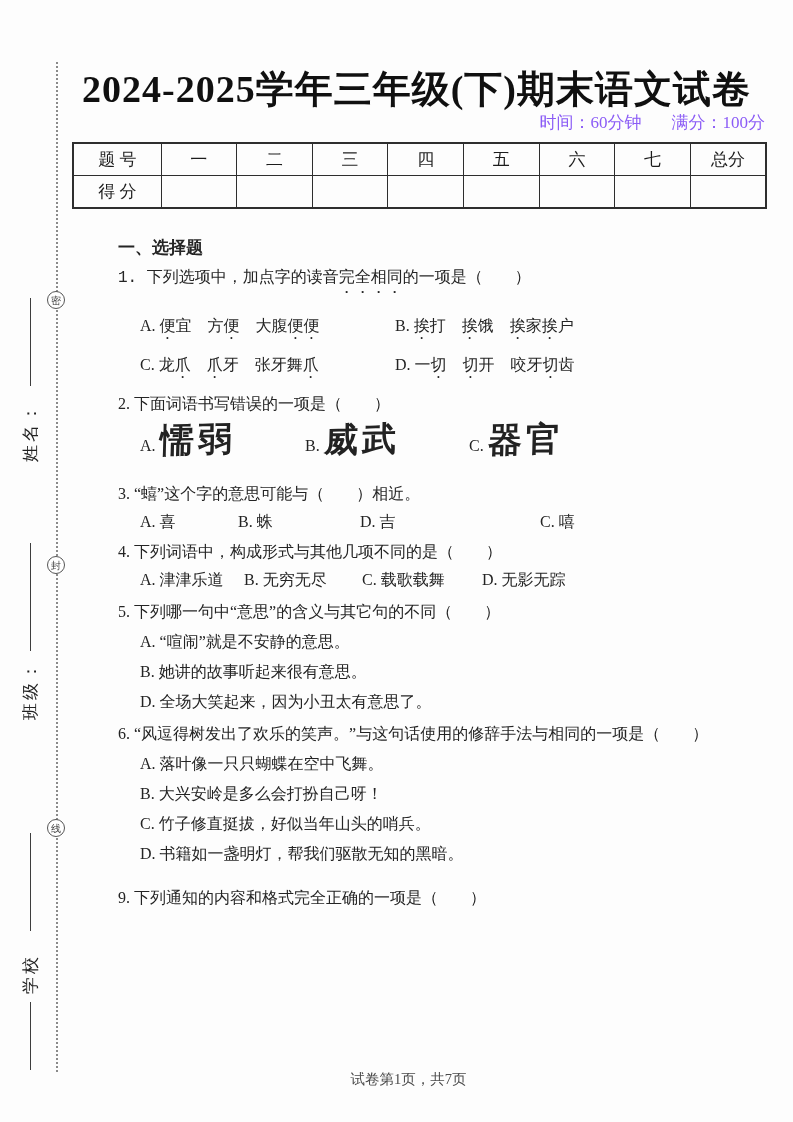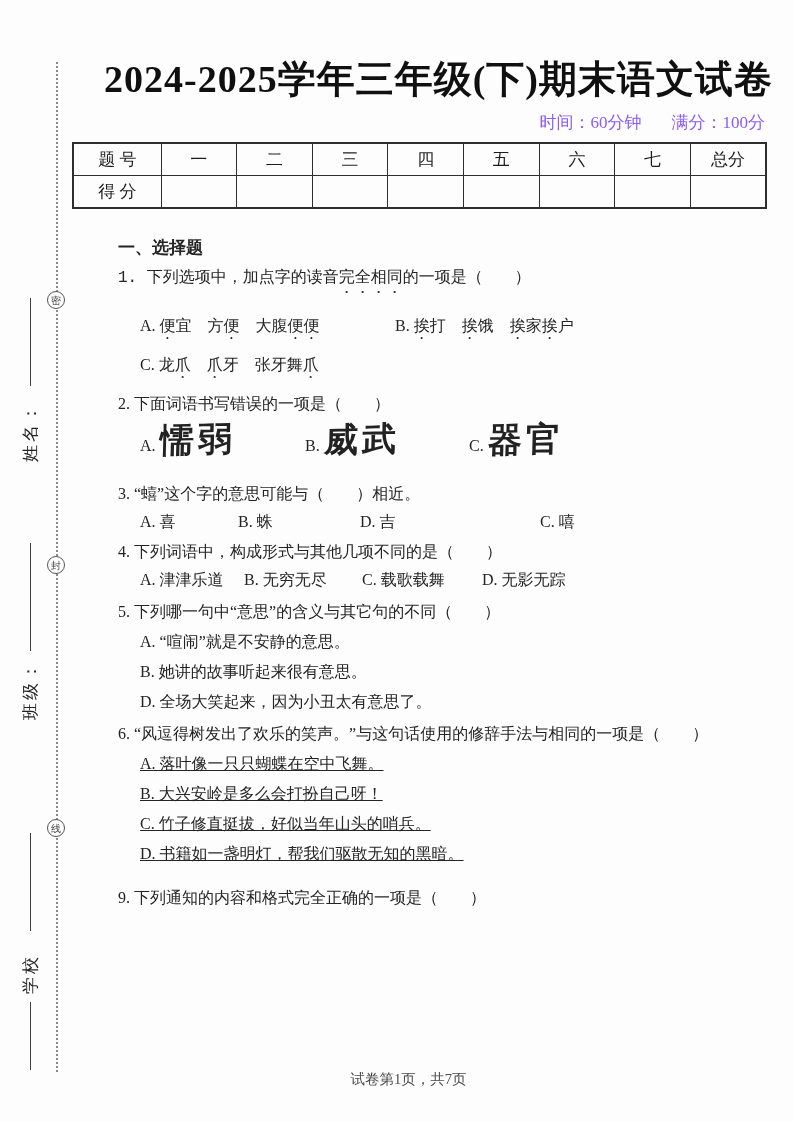--- a/index.html
+++ b/index.html
@@ -27,22 +27,22 @@
     position:absolute;left:30px;
     transform:translate(-50%,-50%) rotate(-90deg);
     white-space:nowrap;font-size:17px;letter-spacing:3px;color:#222;
   }
   .side-blank{
     position:absolute;left:30px;width:0;
     border-left:1.8px solid #3d3d3d;
   }
   
   .title{
-    position:absolute;top:54px;left:60px;right:20px;
-    text-align:right;font-size:38px;font-weight:bold;
+    position:absolute;top:64px;left:60px;right:20px;
+    text-align:center;font-size:38px;font-weight:bold;
     letter-spacing:1px;color:#101010;white-space:nowrap;
   }
   .exam-info{
     position:absolute;top:111px;right:28px;
     font-size:17px;color:#8b5cf6;white-space:nowrap;
   }
   .exam-info .gap{display:inline-block;width:30px;}
   
   .score-table{
     position:absolute;left:72px;top:142px;width:695px;
@@ -63,21 +63,21 @@
   .heading{font-weight:bold;font-size:17px;margin:0 0 10px 0;}
   .stem{white-space:nowrap;margin:0;}
   .opts{padding-left:22px;margin:0;}
   .grid{display:grid;}
   .q1-grid{grid-template-columns:255px 1fr;row-gap:12px;}
   .q3-grid{grid-template-columns:98px 122px 180px auto;}
   .q4-grid{grid-template-columns:104px 118px 120px auto;}
   .opt{white-space:nowrap;}
   .stack .opt{display:block;margin-bottom:10px;}
   .mb0{margin-bottom:16px;} .mb6{margin-bottom:6px;} .mb8{margin-bottom:8px;}
-  .mb10{margin-bottom:10px;} .mb12{margin-bottom:12px;} .mb16{margin-bottom:24px;text-decoration:underline;}
+  .mb10{margin-bottom:10px;} .mb12{margin-bottom:12px;} .mb16{margin-bottom:24px;}
   .mb20{margin-bottom:20px;font-family:Liberation Mono, monospace;}
   
   .hand-row{display:flex;align-items:baseline;height:48px;}
   .hand-item{white-space:nowrap;}
   .hand-item:nth-child(1){width:165px;}
   .hand-item:nth-child(2){width:164px;}
   .hand-label{font-size:16px;}
   .hand-word{
     font-size:34px;font-weight:600;letter-spacing:4px;
     display:inline-block;transform:rotate(-1.5deg) skewX(-3deg);
@@ -161,20 +161,21 @@
   <div class="content">
 
     <div class="heading">一、选择题</div>
 
     <div>
       <div class="stem mb20">1. 下列选项中，加点字的读音<em class="dot">完全相同</em>的一项是（　　）</div>
       <div class="opts grid q1-grid mb12">
         <span class="opt">A. <em class="dot">便</em>宜　方<em class="dot">便</em>　大腹<em class="dot">便</em><em class="dot">便</em></span>
         <span class="opt">B. <em class="dot">挨</em>打　<em class="dot">挨</em>饿　<em class="dot">挨</em>家<em class="dot">挨</em>户</span>
         <span class="opt">C. 龙<em class="dot">爪</em>　<em class="dot">爪</em>牙　张牙舞<em class="dot">爪</em></span>
+        <span class="opt">D. 一<em class="dot">切</em>　<em class="dot">切</em>开　咬牙<em class="dot">切</em>齿</span>
       </div>
     </div>
 
     <div>
       <div class="stem mb0">2. 下面词语书写错误的一项是（　　）</div>
       <div class="opts hand-row mb6">
         <span class="hand-item"><span class="hand-label">A.</span> <span class="hand-word">懦弱</span></span>
         <span class="hand-item"><span class="hand-label">B.</span> <span class="hand-word">威武</span></span>
         <span class="hand-item"><span class="hand-label">C.</span> <span class="hand-word">器官</span></span>
       </div>

